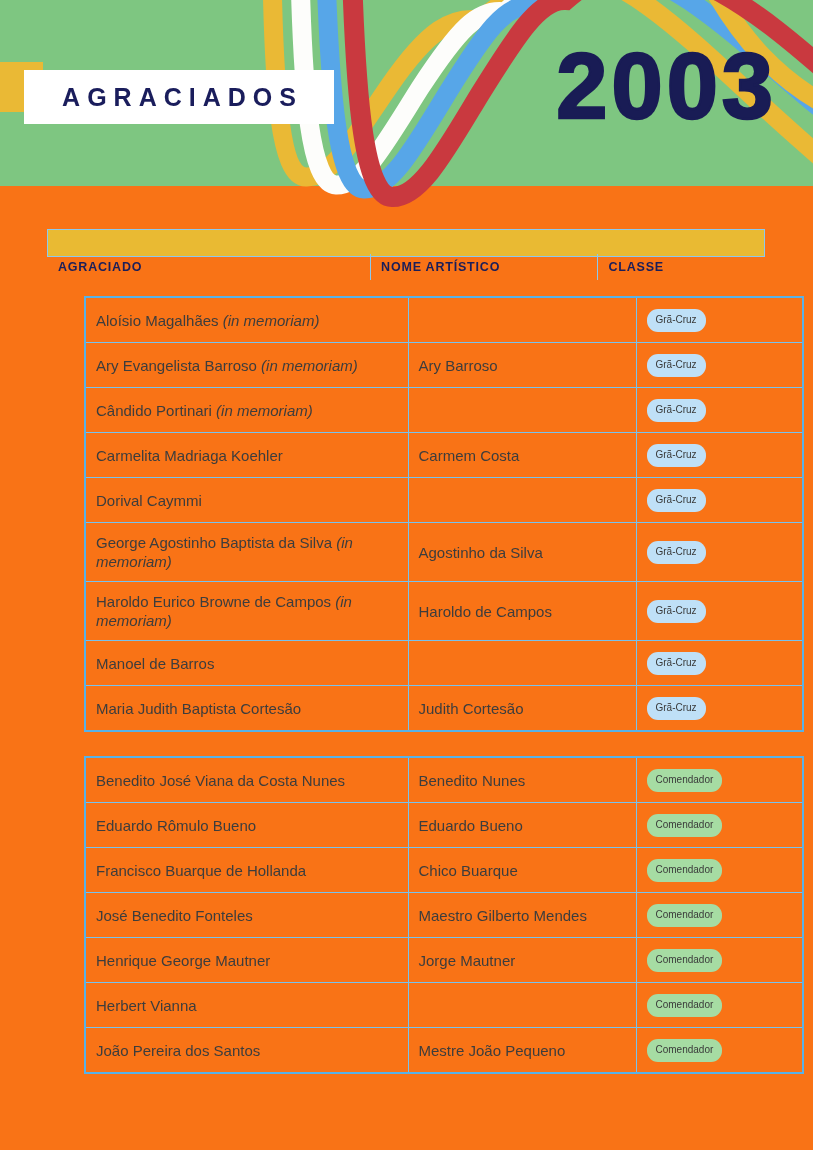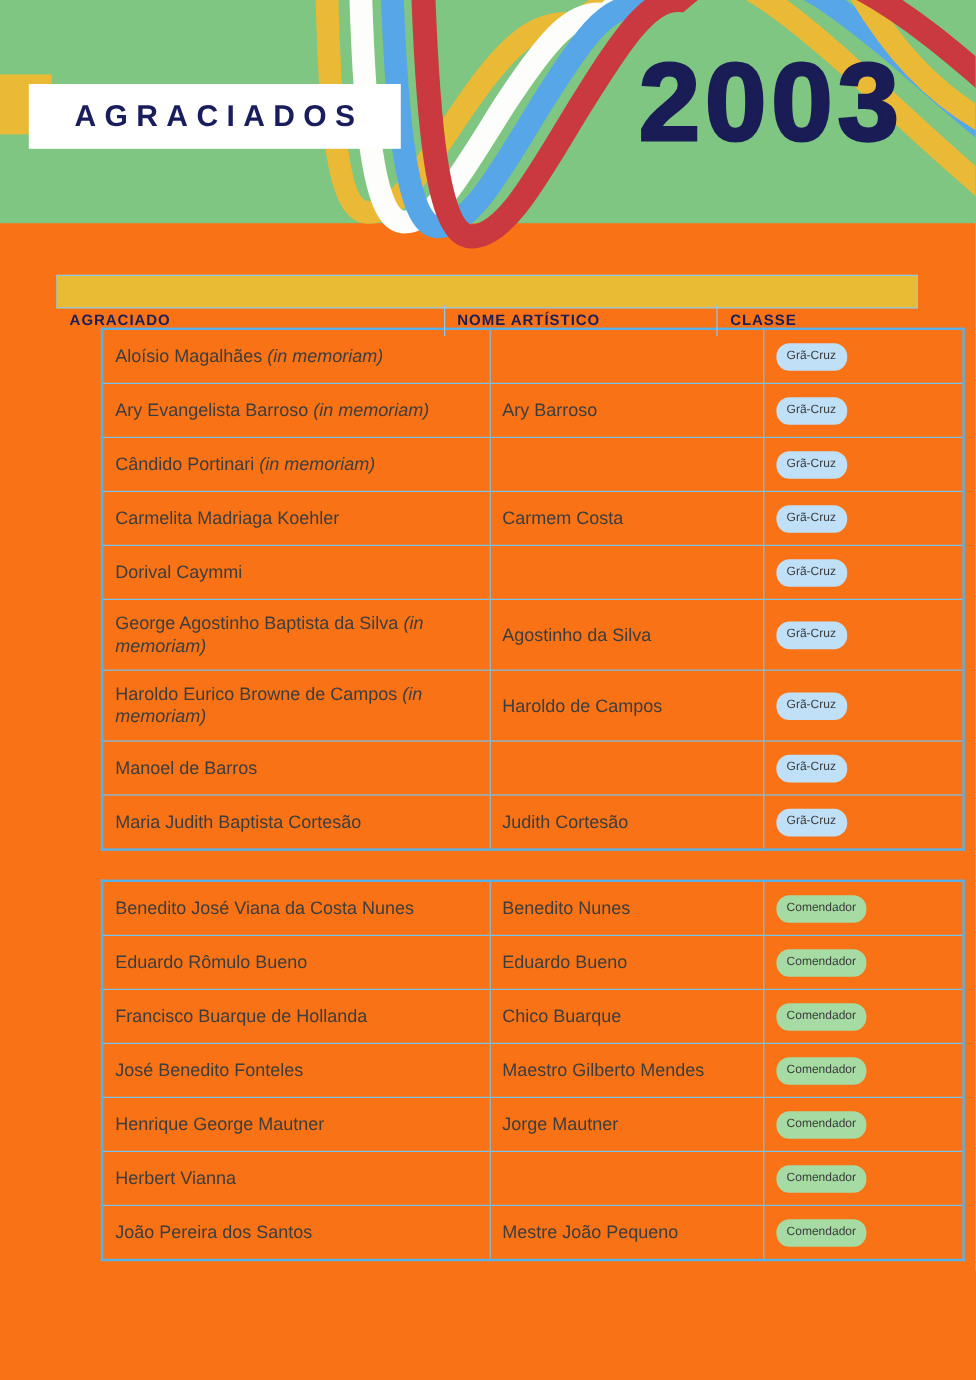--- a/index.html
+++ b/index.html
@@ -20,21 +20,21 @@
   .title-box{
     position:absolute;left:24px;top:70px;width:310px;height:54px;
     background:#ffffff;
     display:flex;align-items:center;justify-content:center;
   }
   .title-box span{
     color:#1A1D5C;font-weight:bold;font-size:25px;
     letter-spacing:7px;padding-left:7px;white-space:nowrap;
   }
   .hero-year{
-    position:absolute;top:40px;right:60px;
+    position:absolute;top:40px;right:36px;
     color:#191C55;font-weight:bold;font-size:92px;line-height:1;
     letter-spacing:4px;
     -webkit-text-stroke:2.5px #191C55;
   }
   
   .content{position:absolute;left:47px;top:229px;width:718px;}
   .thead-bar{
     box-sizing:border-box;
     width:718px;height:28px;
     background:#E9BA33;
@@ -43,21 +43,21 @@
   }
   .thead-bar .hcol{
     box-sizing:border-box;height:100%;
     display:flex;align-items:center;
     padding-left:10px;
     color:#1A1E5A;font-size:12.5px;font-weight:bold;letter-spacing:.8px;margin-top:48px;
   }
   .hcol.c1{width:323px;}
   .hcol.c2{width:228px;border-left:1.5px solid #8CC9EE;}
   .hcol.c3{width:167px;border-left:1.5px solid #8CC9EE;}
-  #groups{margin-top:16px;padding-left:37px;}
+  #groups{margin-top:39px;padding-left:37px;}
   table.honor-table{
     table-layout:fixed;
     width:718px;
     border-collapse:collapse;
     margin-bottom:24px;
   }
   table.honor-table td{
     box-sizing:border-box;
     border:1.5px solid #77C2EE;
     padding:10px 10px;

